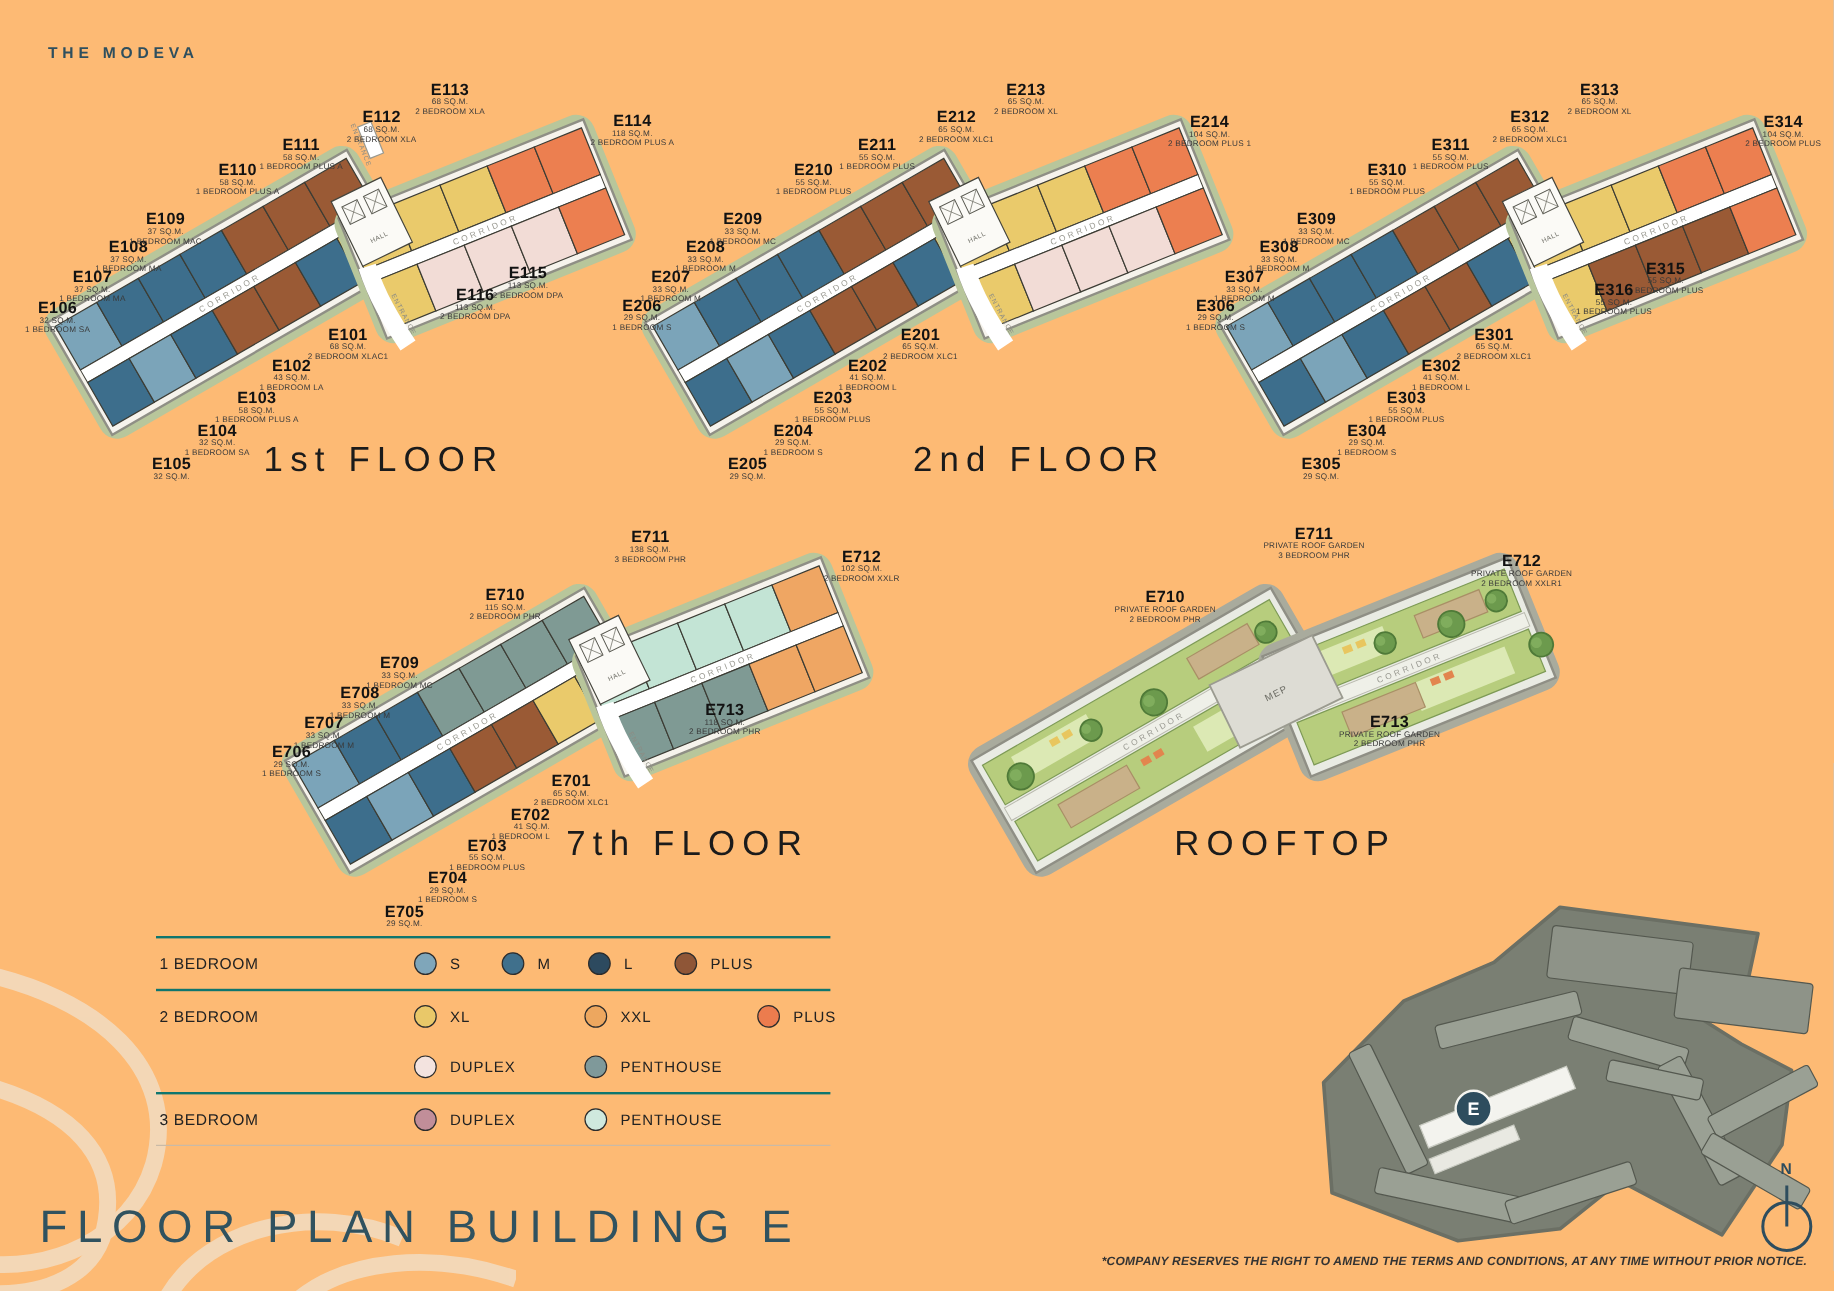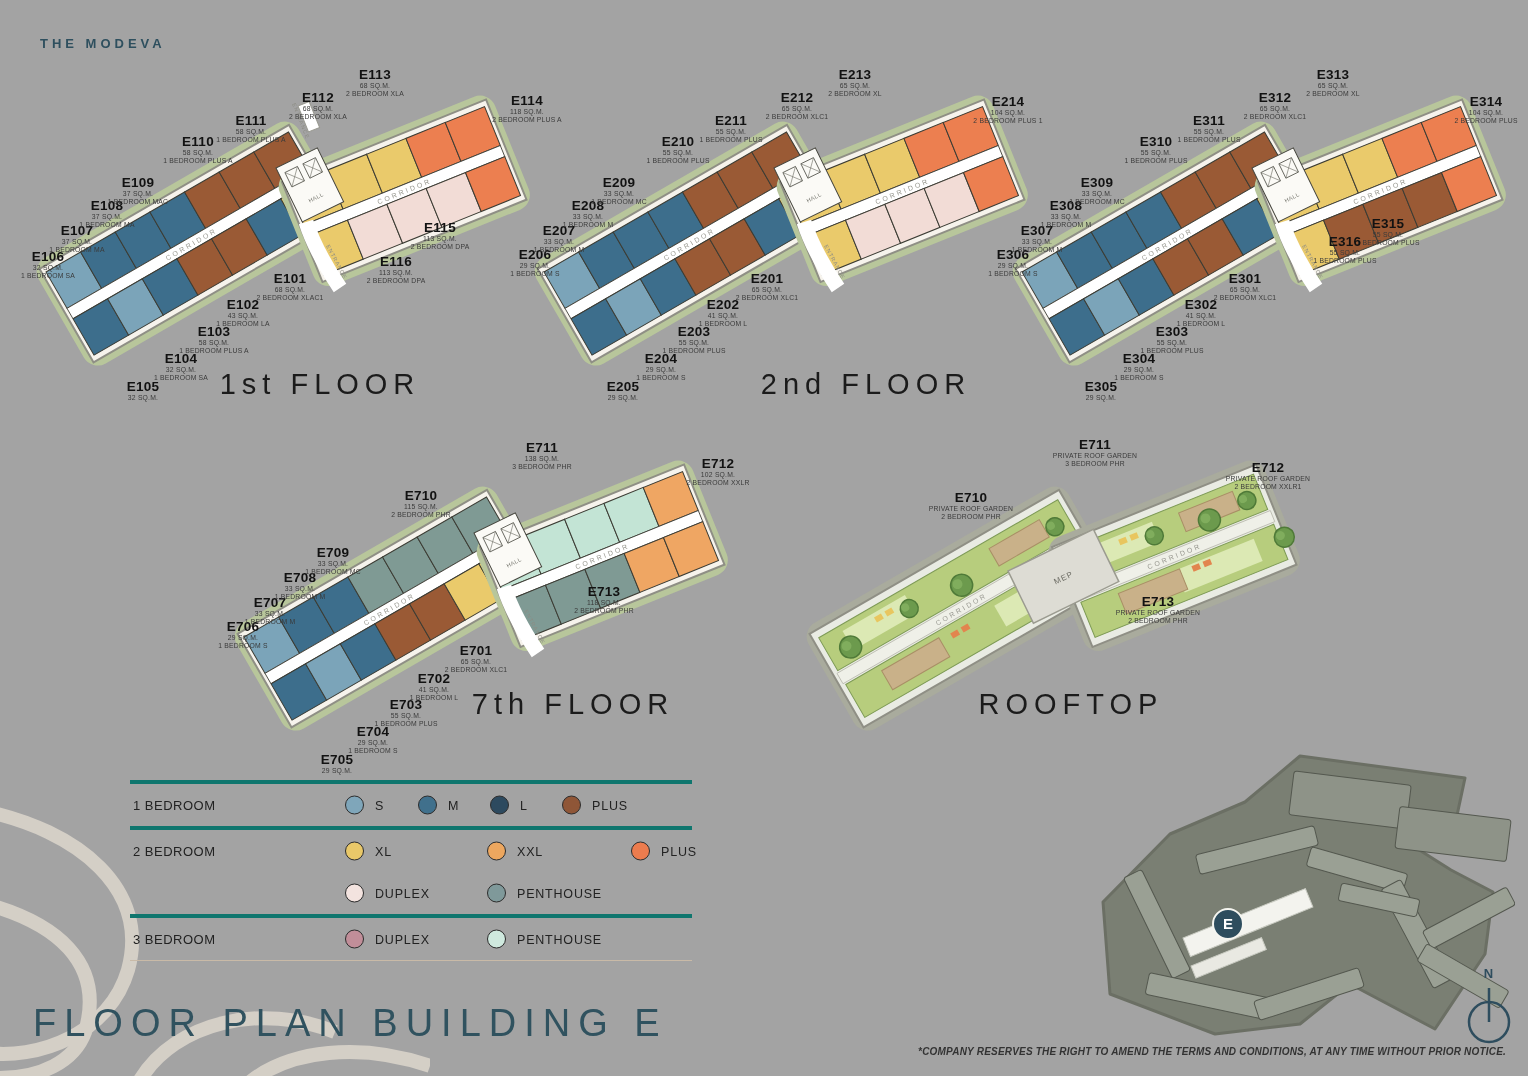--- a/index.html
+++ b/index.html
@@ -1,16 +1,16 @@
 <!DOCTYPE html>
 <html><head>
 <meta charset="utf-8">
 <style>
   html,body{margin:0;padding:0;background:#cfc4b4;}
-  #stage{position:relative;width:1528px;height:1076px;background:#a3a3a3;overflow:hidden;
+  #stage{position:relative;width:1528px;height:1076px;background:#fdba74;overflow:hidden;
          font-family:"Liberation Sans",sans-serif;}
   .abs{position:absolute;}
   
   #brand{left:40px;top:36px;font-size:13px;font-weight:bold;letter-spacing:4px;color:#2e4f5e;}
   
   .floor-panel{position:absolute;}
   .floor-panel svg.plan-art{position:absolute;left:0;top:0;}
   .floor-title{position:absolute;transform:translate(-50%,-50%);font-size:29px;font-weight:500;
                letter-spacing:6px;color:#1b1b1b;white-space:nowrap;}
   .unit{position:absolute;transform:translate(-50%,-6px);text-align:center;line-height:1.12;white-space:nowrap;z-index:5;}
@@ -19,21 +19,21 @@
   
   .svg-corr{font-size:7px;fill:#9b9b93;letter-spacing:2.5px;text-anchor:middle;}
   .svg-hall{font-size:5.5px;fill:#6d6d65;text-anchor:middle;letter-spacing:.5px;}
   .svg-entr{font-size:5.5px;fill:#8c8c84;letter-spacing:1px;}
   .svg-mep{font-size:8px;fill:#6d6d65;text-anchor:middle;letter-spacing:1px;}
   .map-e{font-size:15px;font-weight:bold;fill:#ffffff;text-anchor:middle;}
   .north-n{font-size:13px;font-weight:bold;fill:#2e4d5e;text-anchor:middle;letter-spacing:1px;}
   
   #legend{left:130px;top:780px;width:562px;}
   .legend-row{position:relative;height:42px;}
-  .legend-row.bordered{border-top:4px solid #0f766e;}
+  .legend-row.bordered{border-top:2px solid #0f766e;}
   #legend .legend-end{border-top:1px solid #c9baa7;height:0;}
   .legend-label{position:absolute;left:3px;top:50%;transform:translateY(-50%);
                 font-size:13px;color:#222;letter-spacing:.5px;}
   .legend-item{position:absolute;top:50%;transform:translateY(-50%);display:flex;align-items:center;gap:11px;}
   .legend-swatch{width:19px;height:19px;border-radius:50%;border:1.6px solid #2c2c2c;box-sizing:border-box;}
   .legend-name{font-size:12.5px;color:#222;letter-spacing:.8px;}
   
   #page-title{left:33px;top:1002px;font-size:38px;letter-spacing:8px;color:#30525f;font-weight:500;}
   #disclaimer{right:22px;top:1046px;font-size:10px;font-style:italic;font-weight:bold;color:#333;letter-spacing:.2px;}
   #sitemap{left:1095px;top:742px;}
@@ -175,21 +175,21 @@
       <div class="unit" style="left: 497px; top: 39px;">
         <div class="uid">E114</div>
         <div class="uline">118 SQ.M.</div>
         <div class="uline">2 BEDROOM PLUS A</div>
       </div>
       <div class="unit" style="left: 410px; top: 166px;">
         <div class="uid">E115</div>
         <div class="uline">113 SQ.M.</div>
         <div class="uline">2 BEDROOM DPA</div>
       </div>
-      <div class="unit" style="left: 366px; top: 200px;">
+      <div class="unit" style="left: 366px; top: 184px;">
         <div class="uid">E116</div>
         <div class="uline">113 SQ.M.</div>
         <div class="uline">2 BEDROOM DPA</div>
       </div>
     </div>
   <div class="floor-panel" style="left:528px;top:60px;width:505px;height:350px;">
       <svg class="plan-art" width="505" height="310" viewBox="0 0 505 310">
     <g transform="translate(16,212) rotate(-30)">
     <rect x="-10" y="-13" width="300" height="122" rx="16" fill="#b8c69b"></rect>
     <rect x="-4" y="-6" width="288" height="108" fill="#f6f3ec" stroke="#8f8f85" stroke-width="2"></rect>
@@ -485,21 +485,21 @@
     <path d="M276,162 C284,187 296,207 310,228" stroke="#ffffff" stroke-width="15" fill="none"></path>
     <text transform="translate(296,186) rotate(62)" class="svg-entr">ENTRANCE</text>
 
   </svg>
       <div class="floor-title" style="left: 345px; top: 279px;">7th FLOOR</div>
       <div class="unit" style="left: 248px; top: 224px;">
         <div class="uid">E701</div>
         <div class="uline">65 SQ.M.</div>
         <div class="uline">2 BEDROOM XLC1</div>
       </div>
-      <div class="unit" style="left: 206px; top: 252px;">
+      <div class="unit" style="left: 206px; top: 252px; text-align: right;">
         <div class="uid">E702</div>
         <div class="uline">41 SQ.M.</div>
         <div class="uline">1 BEDROOM L</div>
       </div>
       <div class="unit" style="left: 178px; top: 278px;">
         <div class="uid">E703</div>
         <div class="uline">55 SQ.M.</div>
         <div class="uline">1 BEDROOM PLUS</div>
       </div>
       <div class="unit" style="left: 145px; top: 305px;">

